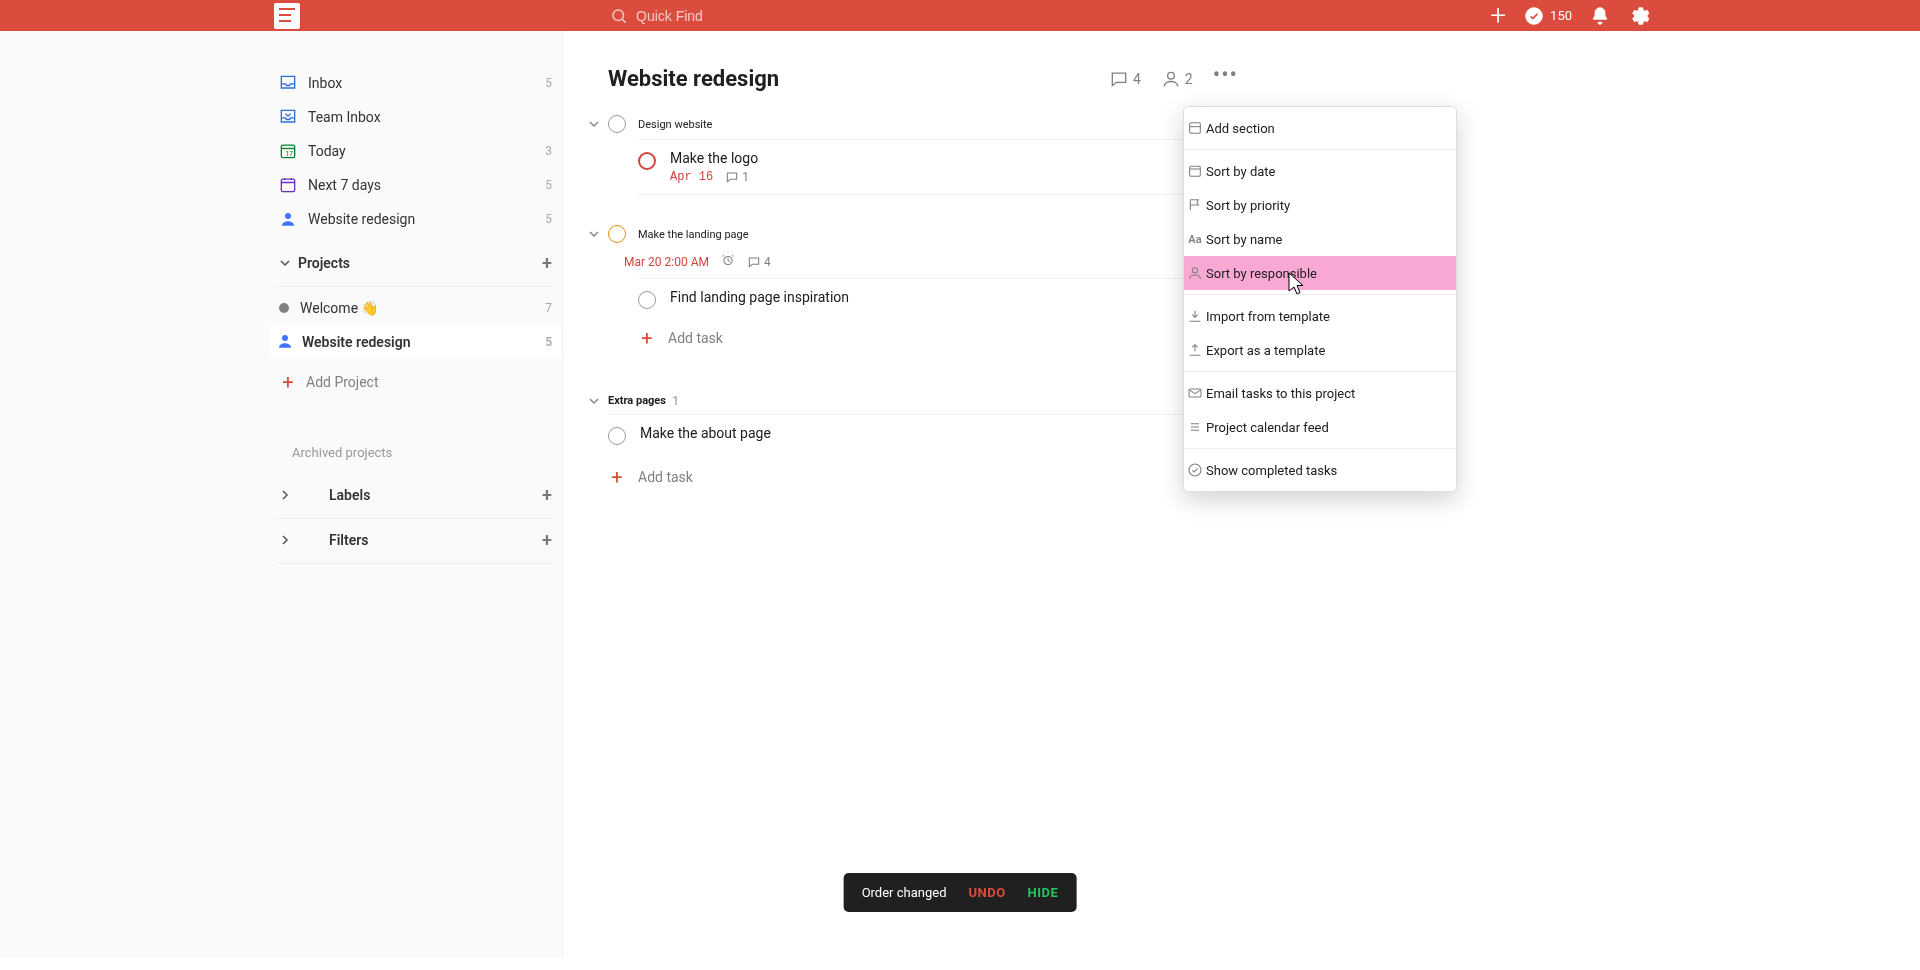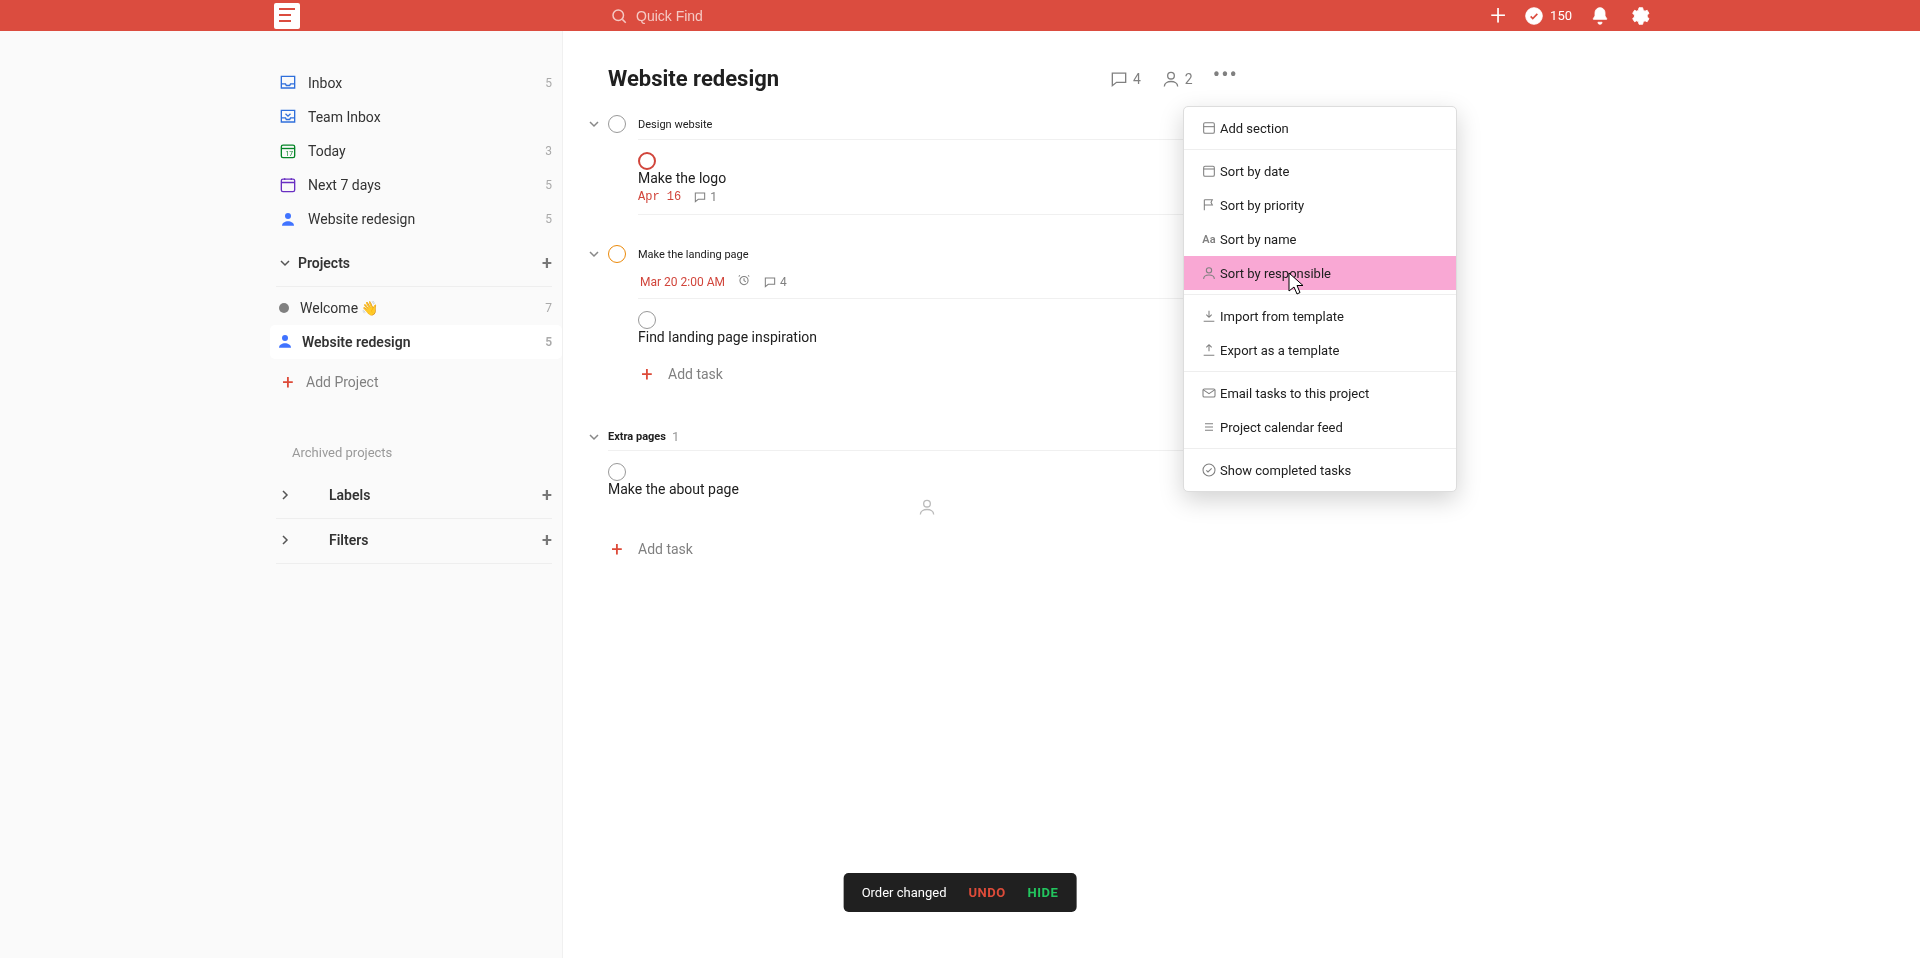--- a/index.html
+++ b/index.html
@@ -243,21 +243,20 @@
     font-size: 13px;
     font-weight: 400;
   }
 
   .task-row {
     display: flex;
     align-items: flex-start;
     padding: 10px 0;
     border-top: 1px solid #f0f0f0;
     margin-left: 30px;
-    flex-direction: column;
   }
   .section .task-row:last-of-type {
     border-bottom: 1px solid #f0f0f0;
   }
   .task-row .check {
     width: 18px; height: 18px;
     border: 1px solid #999;
     border-radius: 50%;
     margin-right: 14px;
     flex-shrink: 0;
@@ -283,21 +282,21 @@
     align-self: center;
   }
 
   .section-title-meta {
     display: flex;
     align-items: center;
     gap: 12px;
     margin-top: 4px;
     font-size: 12px;
     color: #808080;
-    margin-left: 32px;
+    margin-left: 16px;
     padding-bottom: 8px;
   }
   .section-title-meta .date { color: #d1453b; }
   .section-title-meta .cmt { display: flex; align-items: center; gap: 3px; }
   .section-title-meta .alarm { color: #999; }
 
   .add-task {
     display: flex;
     align-items: center;
     gap: 12px;
@@ -327,21 +326,21 @@
     box-shadow: 0 8px 24px rgba(0,0,0,0.18);
     padding: 4px 0;
     font-size: 13px;
     color: #202020;
     z-index: 50;
   }
   .dropdown .item {
     display: flex;
     align-items: center;
     height: 34px;
-    padding: 0 14px;
+    padding: 0 0;
     cursor: pointer;
   }
   .dropdown .item:hover, .dropdown .item.hover {
     background: #f9a8d4;
   }
   .dropdown .item .ic {
     width: 22px;
     color: #808080;
     display: flex; align-items: center; justify-content: center;
   }

